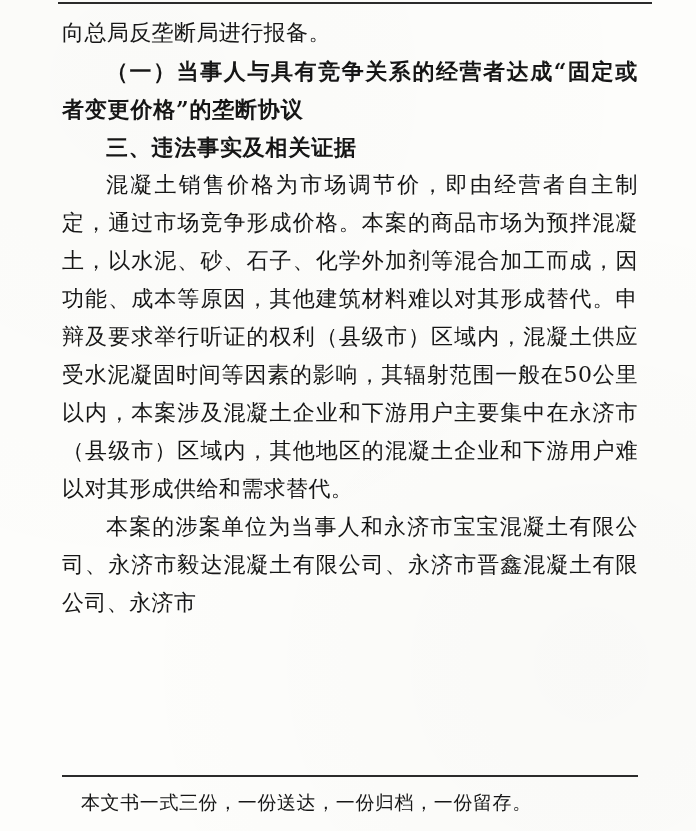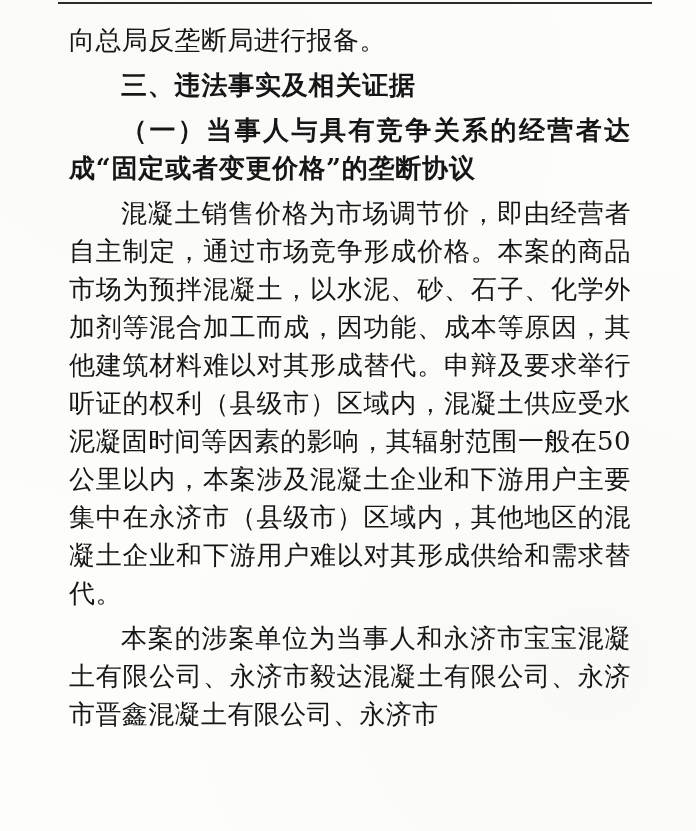--- a/index.html
+++ b/index.html
@@ -30,22 +30,22 @@
     left: 58px;
     right: 44px;
     top: 2px;
     height: 2px;
     background: #2b2b2b;
   }
   .body-area {
     padding-top: 14px;
   }
   p {
-    margin: 7px;
-    font-size: 26px;
+    margin: 0;
+    font-size: 22px;
     line-height: 38px;
     letter-spacing: 0.4px;
     text-align: justify;
     text-justify: inter-ideograph;
     color: #161616;
   }
   p.indent {
     text-indent: 2em;
   }
   p.heading {
@@ -77,24 +77,28 @@
 
 <div class="page">
 
   <div class="topline"></div>
 
   <div class="body-area">
 
     <p class="cont">向总局反垄断局进行报备。</p>
 
 
+    <p class="heading">（一）当事人与具有竞争关系的经营者达成“固定或者变更价格”的垄断协议</p>
+
     <p class="heading">三、违法事实及相关证据</p>
-
-    <p class="heading">（一）当事人与具有竞争关系的经营者达成“固定或者变更价格”的垄断协议</p>
 
     <p class="indent">混凝土销售价格为市场调节价，即由经营者自主制定，通过市场竞争形成价格。本案的商品市场为预拌混凝土，以水泥、砂、石子、化学外加剂等混合加工而成，因功能、成本等原因，其他建筑材料难以对其形成替代。申辩及要求举行听证的权利（县级市）区域内，混凝土供应受水泥凝固时间等因素的影响，其辐射范围一般在50公里以内，本案涉及混凝土企业和下游用户主要集中在永济市（县级市）区域内，其他地区的混凝土企业和下游用户难以对其形成供给和需求替代。</p>
 
     <p class="indent">本案的涉案单位为当事人和永济市宝宝混凝土有限公司、永济市毅达混凝土有限公司、永济市晋鑫混凝土有限公司、永济市</p>
 
   </div>
 
+  <div class="footer">
+    <div class="footer-rule"></div>
+    <div class="footer-text">本文书一式三份，一份送达，一份归档，一份留存。</div>
+  </div>
 
 </div>
 
 </body></html>

